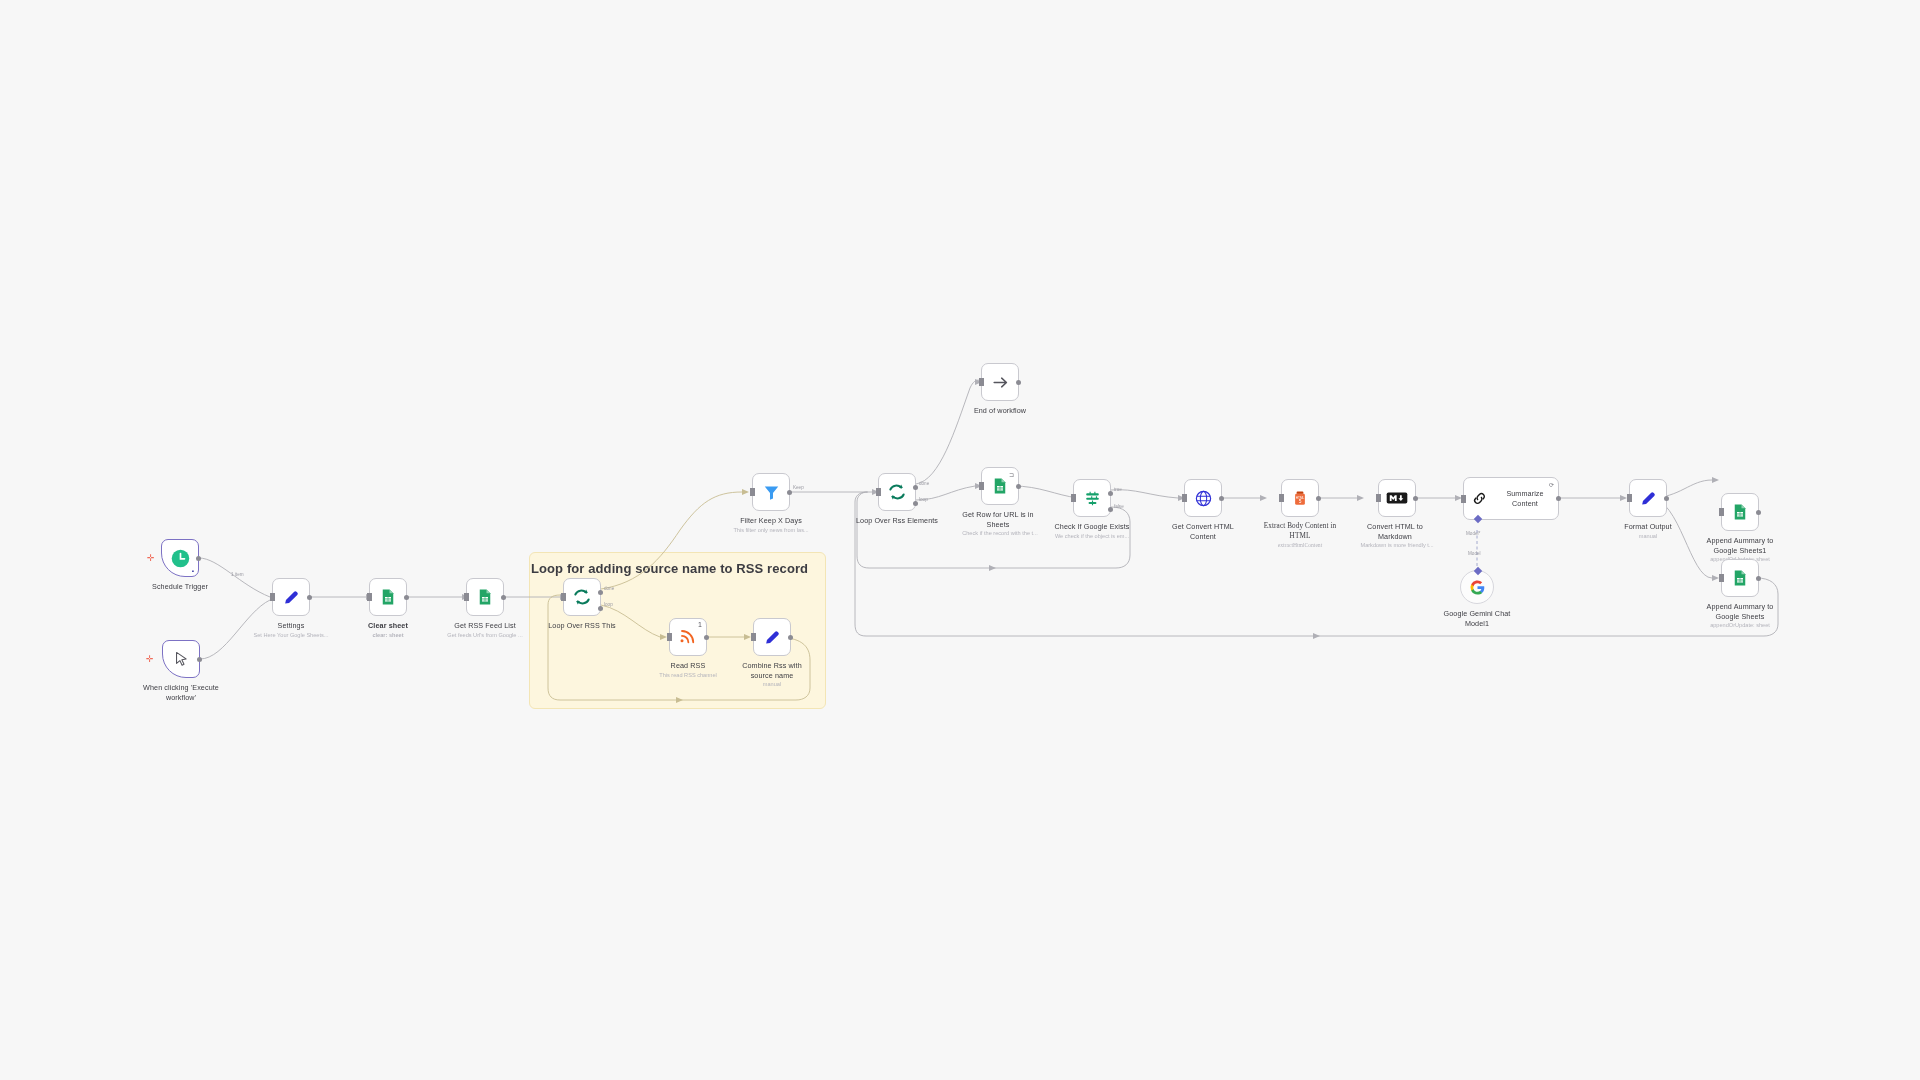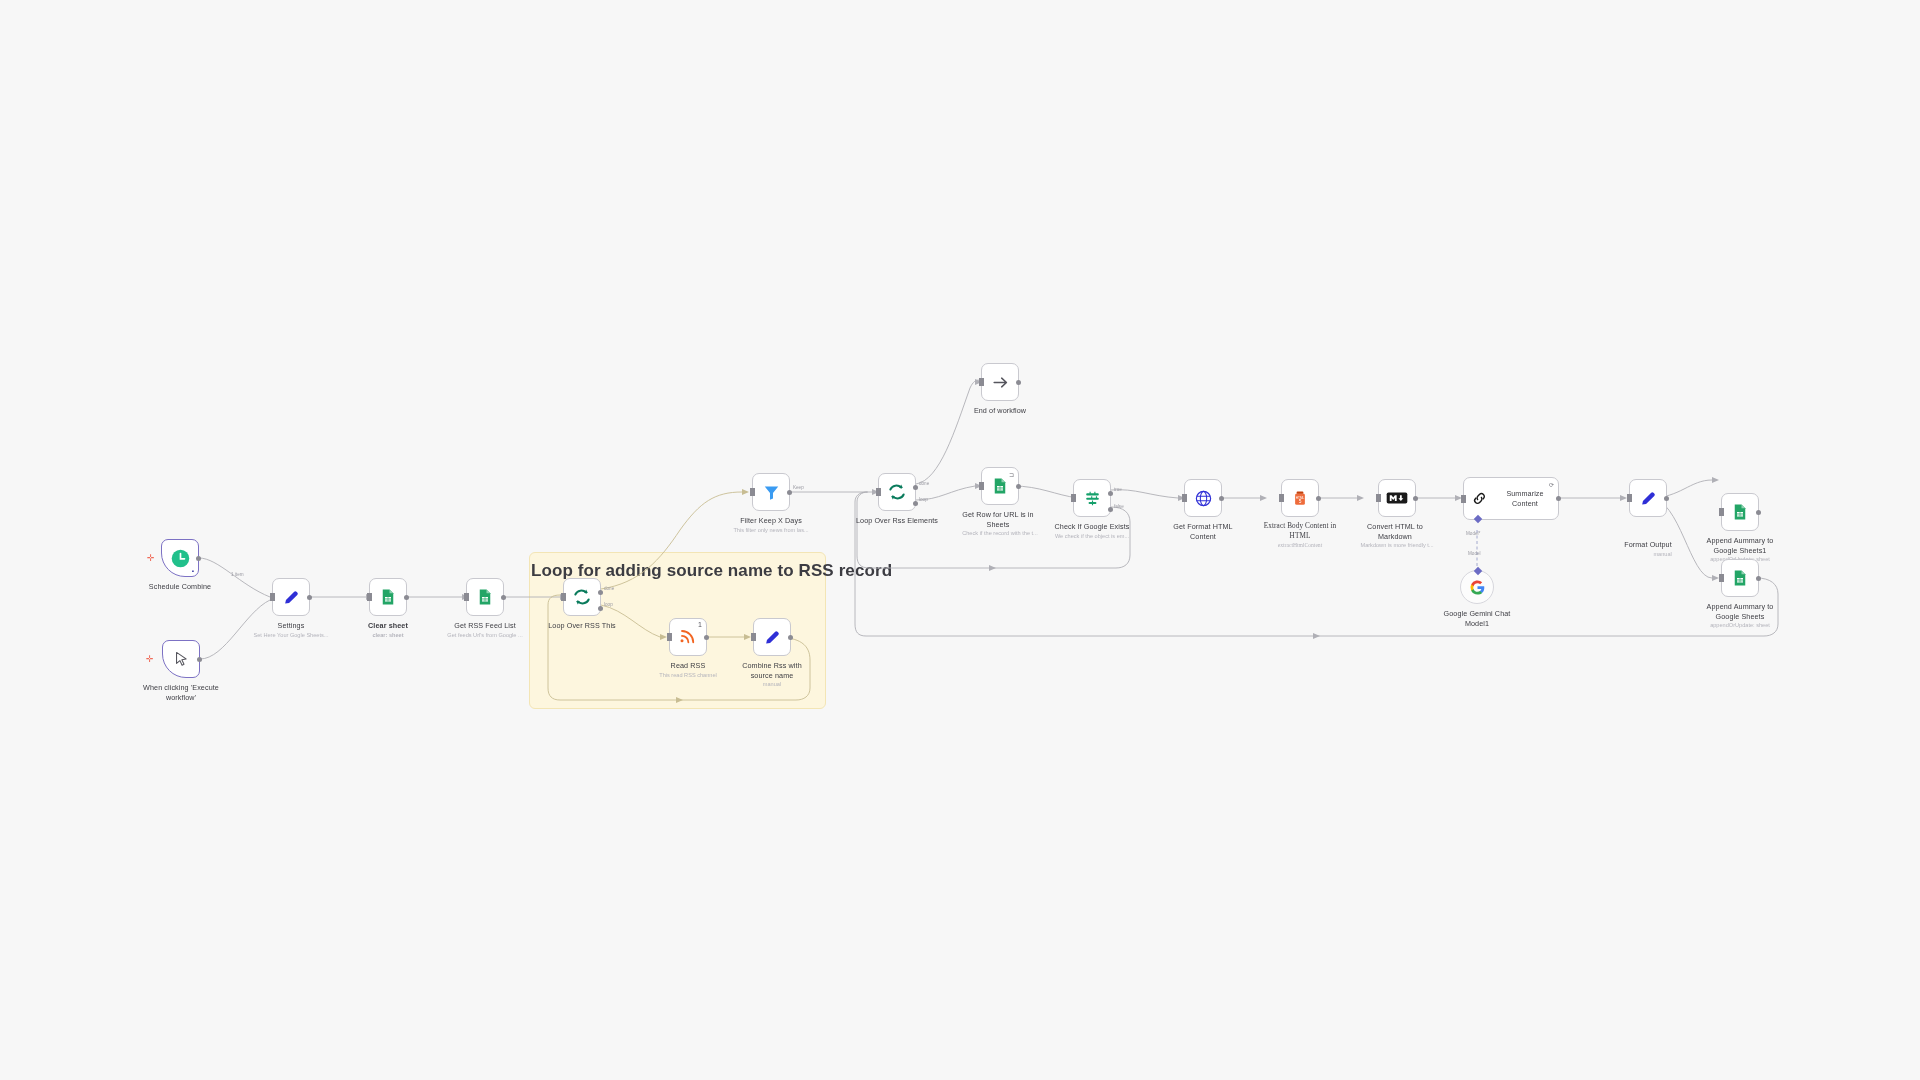--- a/index.html
+++ b/index.html
@@ -11,21 +11,21 @@
   }
   #canvas{position:absolute;inset:0;}
   svg.wires{position:absolute;left:0;top:0;width:1920px;height:1080px;overflow:visible;}
 
   
   .sticky{
     position:absolute;background:#fdf6de;border:1px solid #f3e5b5;
     border-radius:6px;
   }
   .sticky-title{
-    position:absolute;font-size:17px;font-weight:bold;color:#3c3c42;
+    position:absolute;font-size:13px;font-weight:bold;color:#3c3c42;
     letter-spacing:.1px;
   }
 
   
   .node{position:absolute;}
   .nbox{
     background:#ffffff;border:1px solid #c9c9cf;border-radius:7px;
     box-sizing:border-box;display:flex;align-items:center;justify-content:center;
     position:relative;
   }
@@ -158,21 +158,21 @@
   <div class="node" style="left:161px;top:539px;">
     <div class="nbox trigger">
       <svg width="21" height="21" viewBox="0 0 24 24">
         <circle cx="12" cy="12" r="10" fill="#21c08b"></circle>
         <path d="M12 6.4v6h4.6" stroke="#fff" stroke-width="1.9" fill="none" stroke-linecap="round"></path>
       </svg>
       <div class="port out"></div>
       <div class="pin">▪</div>
     </div>
     <div class="caption" style="top:43px;">
-      <div class="ntitle">Schedule Combine</div>
+      <div class="ntitle">Schedule Trigger</div>
     </div>
   </div>
   <div class="plus" style="left:147px;top:554px;">✛</div>
 
   <div class="node" style="left:162px;top:640px;">
     <div class="nbox trigger">
       <svg width="17" height="17" viewBox="0 0 24 24">
         <path d="M5 2l13.5 9.2-6 1.1 3 6.4-2.7 1.3-3-6.4-4.8 4z" fill="none" stroke="#55555d" stroke-width="1.5" stroke-linejoin="round"></path>
       </svg>
       <div class="port out"></div>
@@ -360,21 +360,21 @@
     <div class="nbox std">
       <svg width="19" height="19" viewBox="0 0 24 24">
         <circle cx="12" cy="12" r="9" fill="none" stroke="#2f2fd6" stroke-width="1.5"></circle>
         <ellipse cx="12" cy="12" rx="4" ry="9" fill="none" stroke="#2f2fd6" stroke-width="1.3"></ellipse>
         <path d="M3.3 9.2h17.4M3.3 14.8h17.4" stroke="#2f2fd6" stroke-width="1.3"></path>
       </svg>
       <div class="port in"></div>
       <div class="port out"></div>
     </div>
     <div class="caption" style="top:43px;">
-      <div class="ntitle two">Get Format HTML Content</div>
+      <div class="ntitle two">Get Convert HTML Content</div>
     </div>
   </div>
 
   <div class="node" style="left:1281px;top:479px;">
     <div class="nbox std">
       <svg width="18" height="18" viewBox="0 0 24 24">
         <rect x="5.5" y="6" width="13" height="15" rx="2" fill="#ee6c3b"></rect>
         <rect x="7.5" y="3.2" width="9" height="3" rx="1.2" fill="#c2410c"></rect>
         <text x="12" y="13" font-size="4.2" fill="#fff" text-anchor="middle" font-family="Liberation Sans">HTML</text>
         <text x="12" y="19" font-size="6.5" fill="#fff" text-anchor="middle" font-family="Liberation Sans">5</text>
@@ -434,21 +434,21 @@
   </div>
 
   <div class="node" style="left:1629px;top:479px;">
     <div class="nbox std">
       <svg width="19" height="19" viewBox="0 0 24 24">
         <path d="M4 19.5l1-4.3L15.4 4.8a2 2 0 0 1 2.9 0l1 1a2 2 0 0 1 0 2.9L8.9 19.1z" fill="#2f2fd6"></path>
       </svg>
       <div class="port in"></div>
       <div class="port out"></div>
     </div>
-    <div class="caption" style="top:61px;text-align:right;">
+    <div class="caption" style="top:43px;">
       <div class="ntitle">Format Output</div>
       <div class="nsub">manual</div>
     </div>
   </div>
 
   <div class="node" style="left:1721px;top:461px;margin-top:32px;">
     <div class="nbox std">
       <svg width="18" height="18" viewBox="0 0 24 24">
         <path d="M5 2h9l5 5v15H5z" fill="#23a566"></path>
         <path d="M14 2l5 5h-5z" fill="#8ed1b1"></path>

